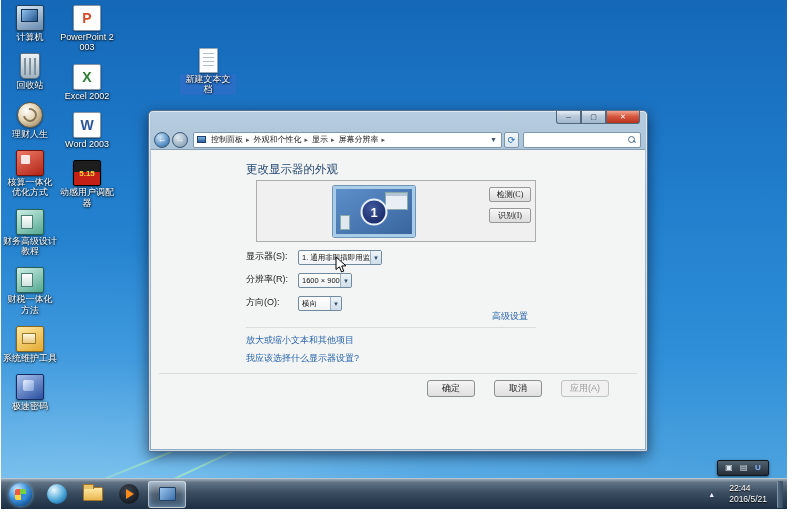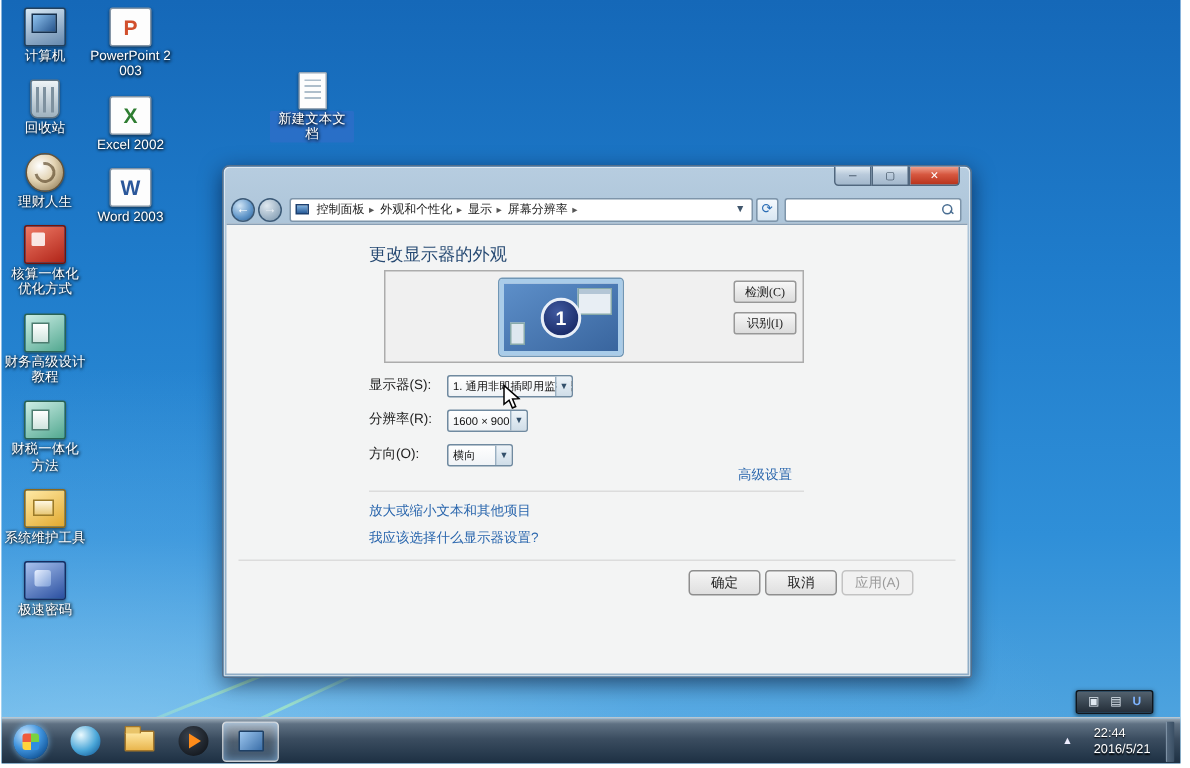--- a/index.html
+++ b/index.html
@@ -113,21 +113,21 @@
   .dd-arrow { position:absolute; right:0; top:0; bottom:0; width:11px; border-left:1px solid #9ab0c2;
     background:linear-gradient(#eef4f9,#cfdde8); color:#33506b; font-size:6px; display:flex; align-items:center; justify-content:center; }
 
   .wlink { position:absolute; font-size:9px; color:#2a66ad; text-decoration:none; }
   .advanced { top:160px; right:117px; }
   .link2 { top:184px; left:95px; } .link3 { top:202px; left:95px; }
   .sep { position:absolute; height:1px; background:#dcdcdc; }
   .sep1 { left:95px; width:290px; top:177px; }
   .sep2 { left:8px; right:8px; top:223px; }
 
-  .dialog-buttons { position:absolute; top:230px; right:36px; display:flex; gap:3px;align-items:flex-end; }
+  .dialog-buttons { position:absolute; top:230px; right:36px; display:flex; gap:19px;align-items:flex-end; }
   .dbtn { min-width:48px; height:17px; padding:0 6px; font-size:9px; color:#1e1e1e;
     background:linear-gradient(#f5f5f5,#dfdfdf); border:1px solid #8e8e8e; border-radius:3px;
     display:flex; align-items:center; justify-content:center; }
   .dbtn.disabled { color:#9b9b9b; background:#f1f1f1; border-color:#c3c3c3; }
 
   
   .taskbar { position:absolute; left:0; right:0; bottom:0; height:31px;
     background:linear-gradient(#9aa9b6, #5f7183 12%, #3b4d60 45%, #273a4d 80%, #1d2f42);
     border-top:1px solid #b9c6d0; display:flex; align-items:center; padding:0 4px; }
   .start-orb { position:relative; width:23px; height:23px; border-radius:50%; margin:0 8px 0 4px;
@@ -216,20 +216,26 @@
           <span class="glyph">X</span>
         </div>
         <span class="dlabel">Excel 2002</span>
       </div>
       <div class="desk-item">
         <div class="dicon ic-office ic-word">
           <span class="glyph">W</span>
         </div>
         <span class="dlabel">Word 2003</span>
       </div>
+      <div class="desk-item">
+        <div class="dicon ic-515">
+          <span class="glyph">5.15</span>
+        </div>
+        <span class="dlabel">动感用户调配器</span>
+      </div>
     </div>
 
     <div class="desk-item newdoc">
       <div class="ic-doc"></div>
       <span class="dlabel">新建文本文档</span>
     </div>
 
     <div class="window">
       <div class="titlebar">
         <div class="caption-group">

